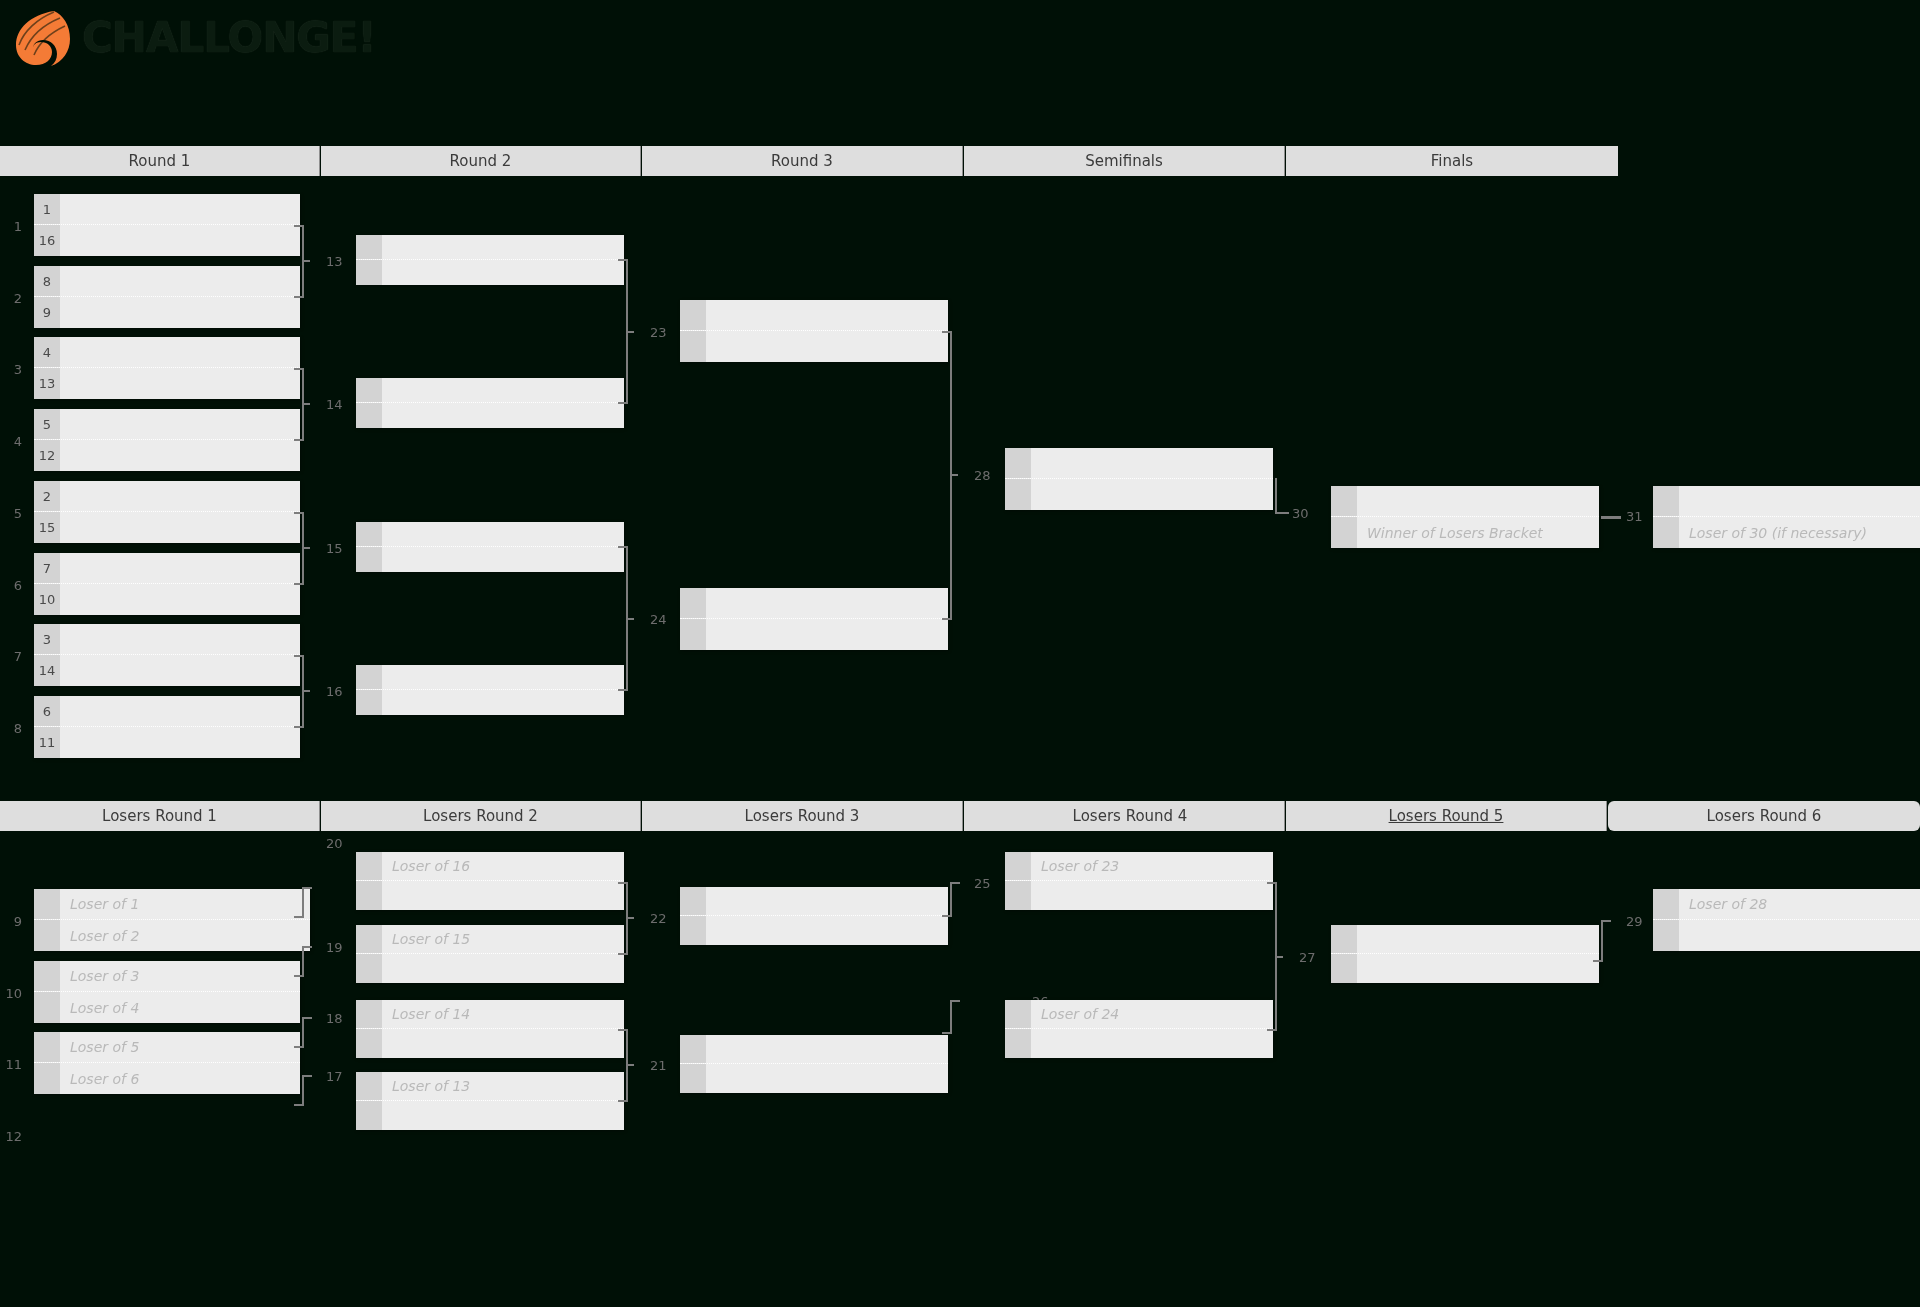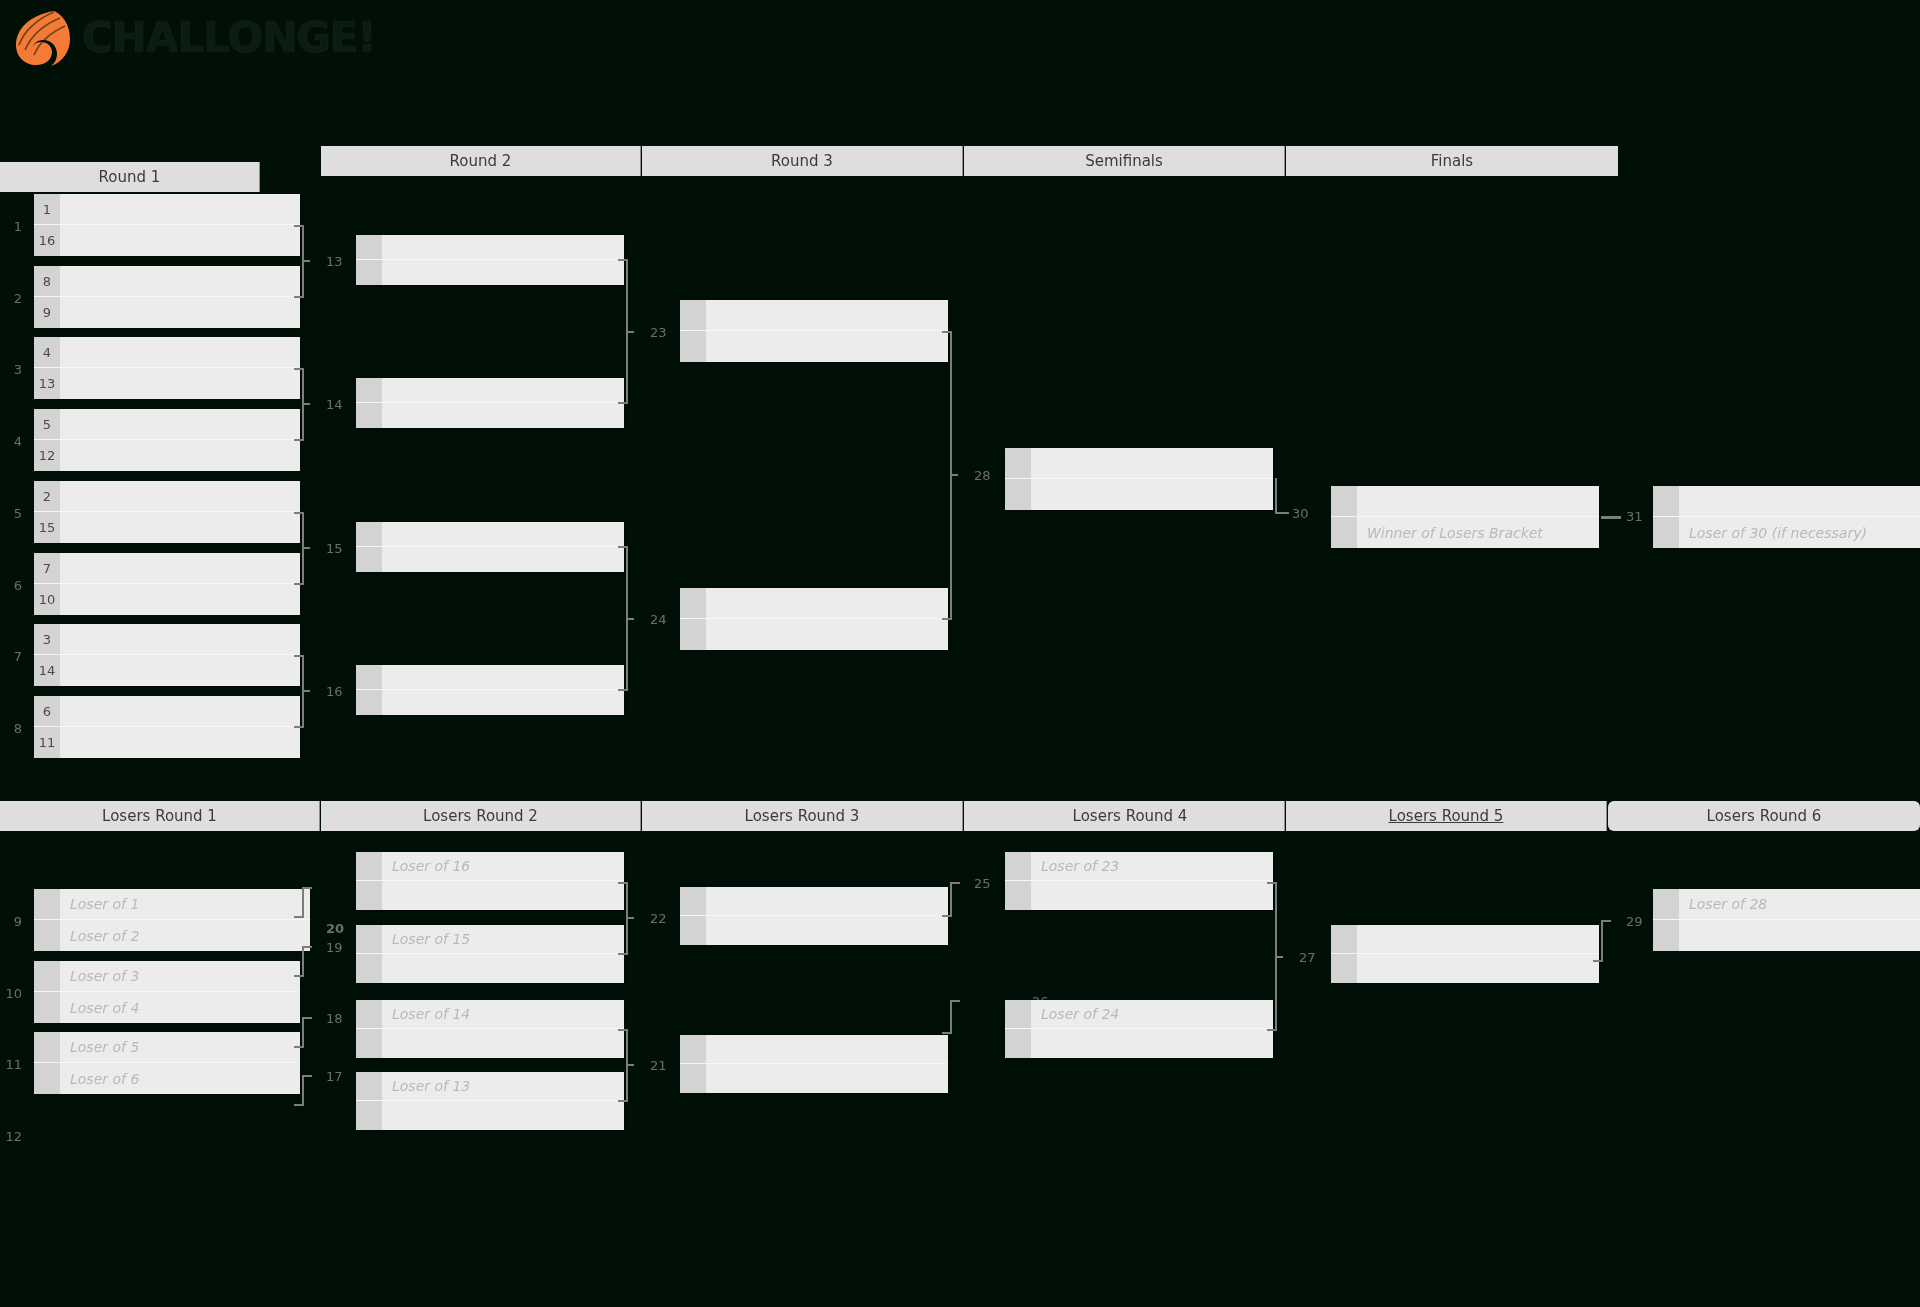--- a/index.html
+++ b/index.html
@@ -82,21 +82,21 @@
                  C23 37 27 33 33 33 C41 33 47 39 47 47 C47 52 45 56 41 59 C53 55 60 44 60 32 C60 18 53 8 44 4 Z" fill="#f47b36"></path>
         <path d="M44 5 C27 12 14 24 9 38" stroke="#001006" stroke-width="1.6" fill="none" opacity=".55"></path>
         <path d="M50 11 C33 18 21 29 15 43" stroke="#001006" stroke-width="1.6" fill="none" opacity=".55"></path>
         <path d="M55 19 C40 26 29 36 24 48" stroke="#001006" stroke-width="1.6" fill="none" opacity=".55"></path>
       </svg>
     </div>
     <div class="logo-text">CHALLONGE!</div>
   </div>
 
   <div class="hdr-row" style="left:0;top:146px;width:1920px;">
-    <div class="hdr" style="left:0px;width:260px;margin-top:16px;">Round 1</div>
+    <div class="hdr" style="left:0px;width:320px;">Round 1</div>
     <div class="hdr" style="left:321px;width:320px;">Round 2</div>
     <div class="hdr" style="left:642px;width:321px;">Round 3</div>
     <div class="hdr" style="left:964px;width:321px;">Semifinals</div>
     <div class="hdr last" style="left:1286px;width:332px;">Finals</div>
   </div>
 
   <div class="mindex" style="left:0px;top:219px;">1</div>
   <div class="match shadow" style="left:34px;top:194px;width:266px;height:62px;">
     <div class="mrow top">
       <div class="seed">1</div>
@@ -383,21 +383,21 @@
       <div class="seed"></div>
       <div class="pname placeholder">Loser of 6</div>
     </div>
   </div>
 
   <div class="mindex" style="left:0px;top:1129px;">12</div>
 
   <div class="cline" style="left:302px;top:887px;width:2px;height:30px;"></div>
   <div class="cline" style="left:302px;top:887px;width:10px;height:2px;"></div>
   <div class="cline" style="left:294px;top:916px;width:10px;height:2px;"></div>
-  <div class="cnum" style="left:326px;top:921px;font-weight:bold;">20</div>
+  <div class="cnum" style="left:326px;top:836px;">20</div>
 
   <div class="cline" style="left:302px;top:946px;width:2px;height:30px;"></div>
   <div class="cline" style="left:302px;top:946px;width:10px;height:2px;"></div>
   <div class="cline" style="left:294px;top:975px;width:10px;height:2px;"></div>
   <div class="cnum" style="left:326px;top:940px;">19</div>
 
   <div class="cline" style="left:302px;top:1017px;width:2px;height:30px;"></div>
   <div class="cline" style="left:302px;top:1017px;width:10px;height:2px;"></div>
   <div class="cline" style="left:294px;top:1046px;width:10px;height:2px;"></div>
   <div class="cnum" style="left:326px;top:1011px;">18</div>

